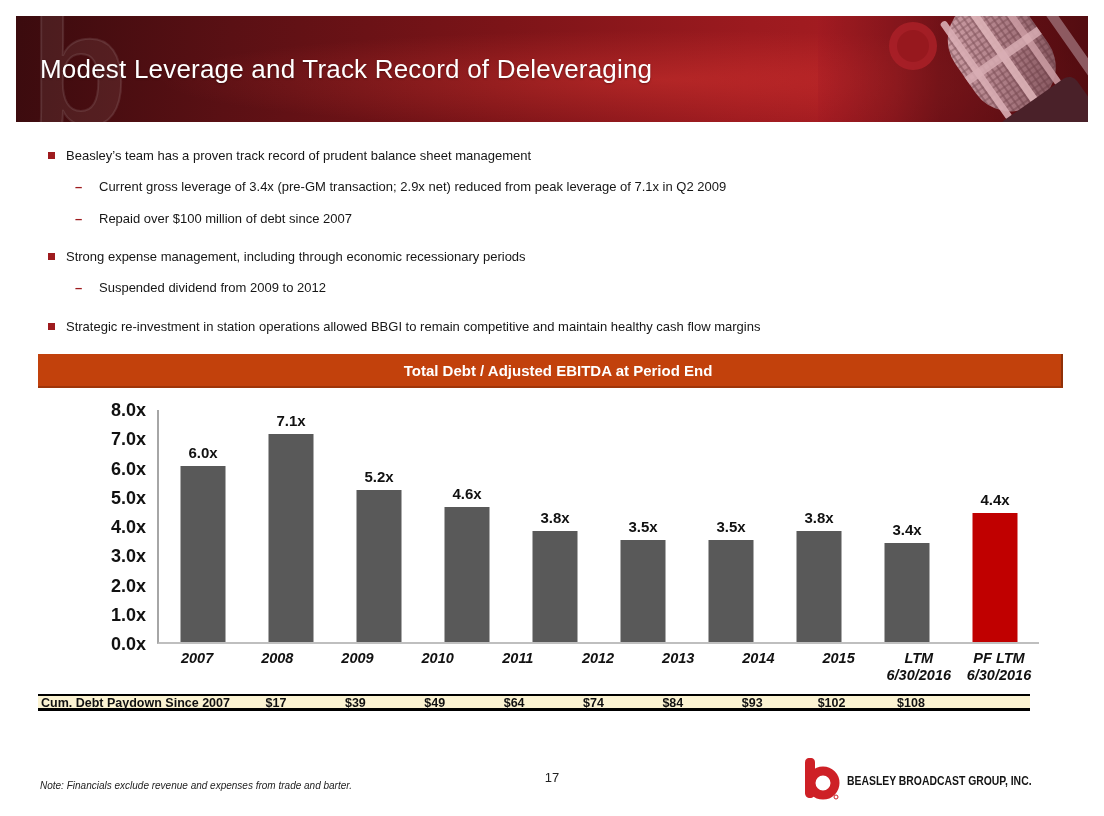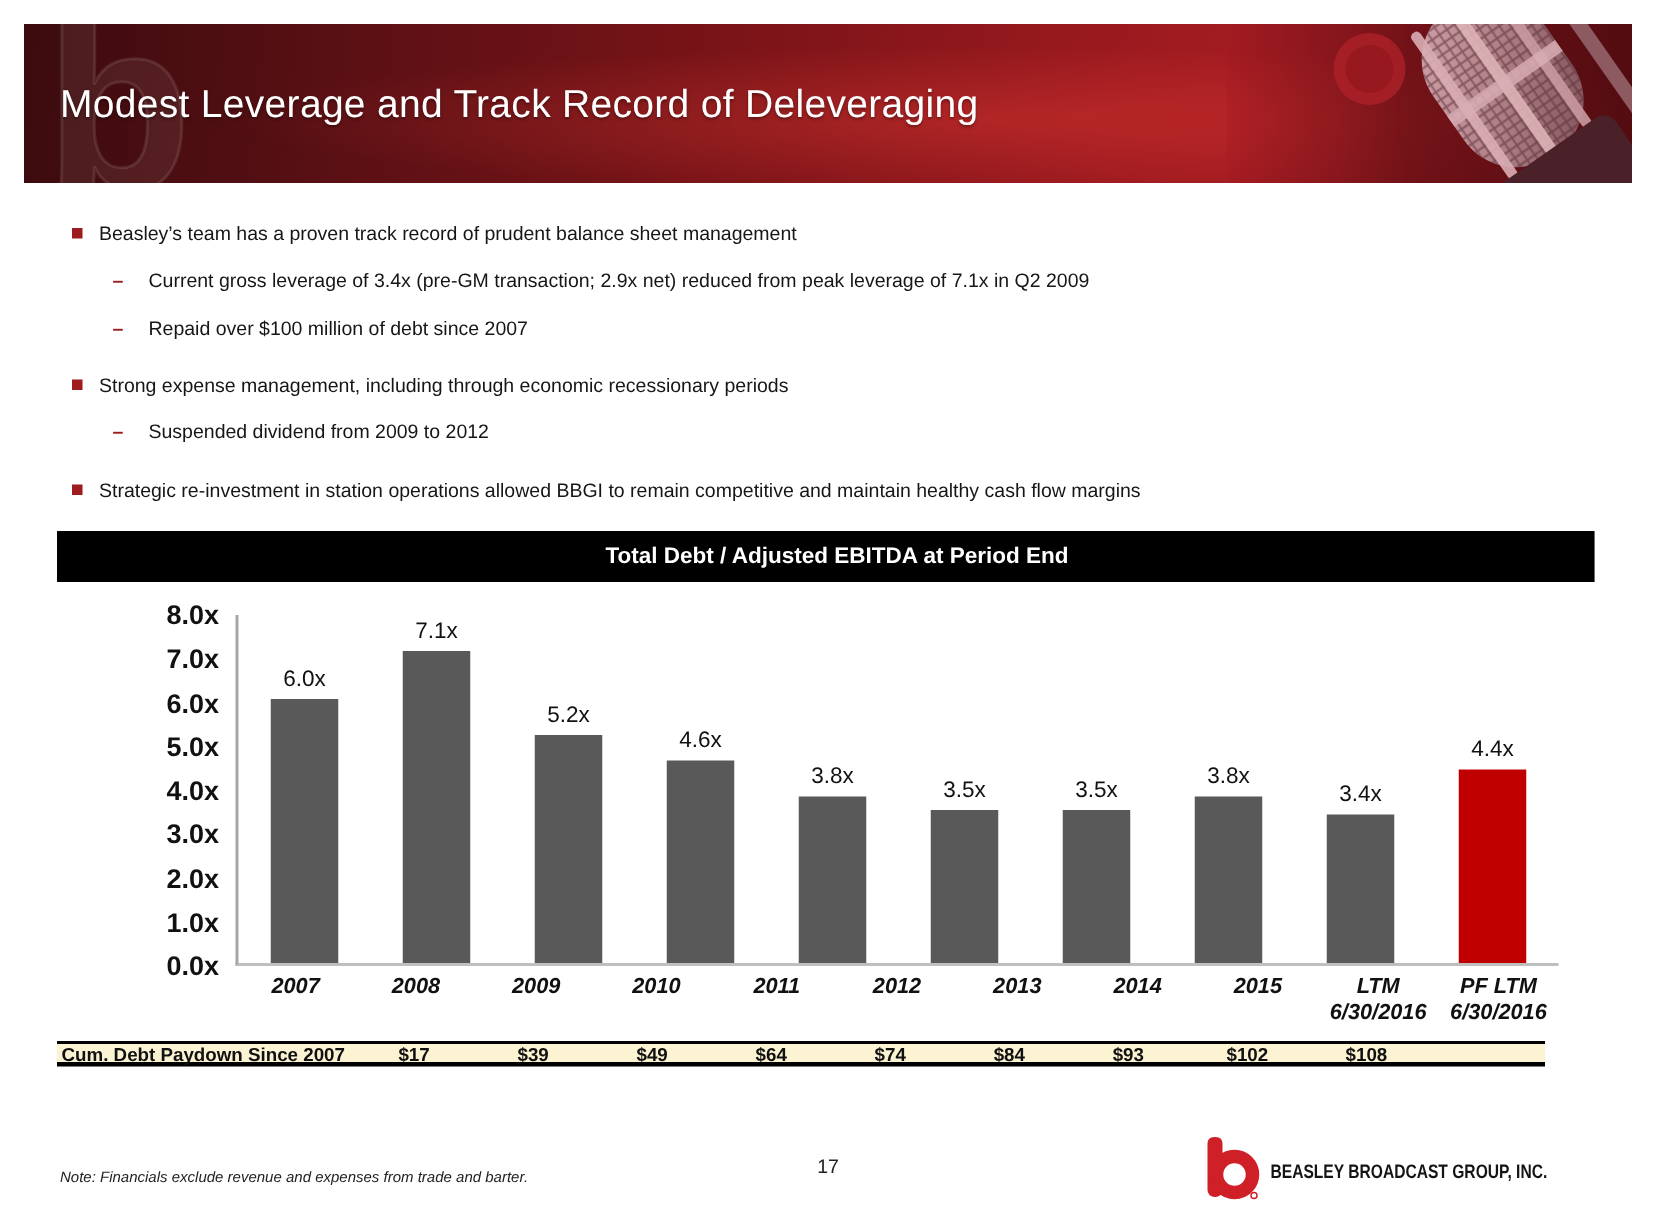--- a/index.html
+++ b/index.html
@@ -61,21 +61,21 @@
   .chart { position:absolute; left:38px; top:392px; width:1028px; height:302px; }
   .plot {
     position:absolute; left:119px; top:18px; width:882px; height:234px;
     border-left:2px solid #a6a6a6; border-bottom:2px solid #bfbfbf;
   }
   .bars { position:absolute; left:0; bottom:0; width:100%; height:100%; display:flex; }
   .bar-slot { position:relative; flex:1 1 0; height:100%; }
   .bar { position:absolute; bottom:0; left:50%; transform:translateX(-50%); width:45px; }
   .bar-label {
     position:absolute; left:0; width:100%; text-align:center;
-    font-weight:normal; font-size:15px; color:#111;
+    font-weight:bold; font-size:15px; color:#111;
   }
   .ytick {
     position:absolute; left:0; width:108px; text-align:right;
     font-weight:bold; font-size:18px; color:#111; line-height:18px;
   }
   .xlabels { position:absolute; left:119px; top:258px; width:882px; display:flex;font-style:italic; }
   .xlabel {
     flex:1 1 0; text-align:center; font-weight:bold; font-size:14.5px;
     color:#111; line-height:17px; white-space:pre-line;
   }
@@ -166,21 +166,21 @@
     <div class="b-row lvl2 mb-d">
       <span class="marker" style="color: rgb(158, 27, 30);">–</span>
       <span>Suspended dividend from 2009 to 2012</span>
     </div>
     <div class="b-row lvl1">
       <span class="marker" style="background: rgb(158, 27, 30);"></span>
       <span>Strategic re-investment in station operations allowed BBGI to remain competitive and maintain healthy cash flow margins</span>
     </div>
   </div>
 
-  <div class="chart-band" style="background: #000000; padding-left: 17px;">
+  <div class="chart-band" style="background: #c2410c; padding-left: 17px;">
     <span>Total Debt / Adjusted EBITDA at Period End</span>
   </div>
 
   <div class="chart">
     <div id="yaxis">
         <div class="ytick" style="top: 9px;">8.0x</div>
         <div class="ytick" style="top: 38.25px;">7.0x</div>
         <div class="ytick" style="top: 67.5px;">6.0x</div>
         <div class="ytick" style="top: 96.75px;">5.0x</div>
         <div class="ytick" style="top: 126px;">4.0x</div>

